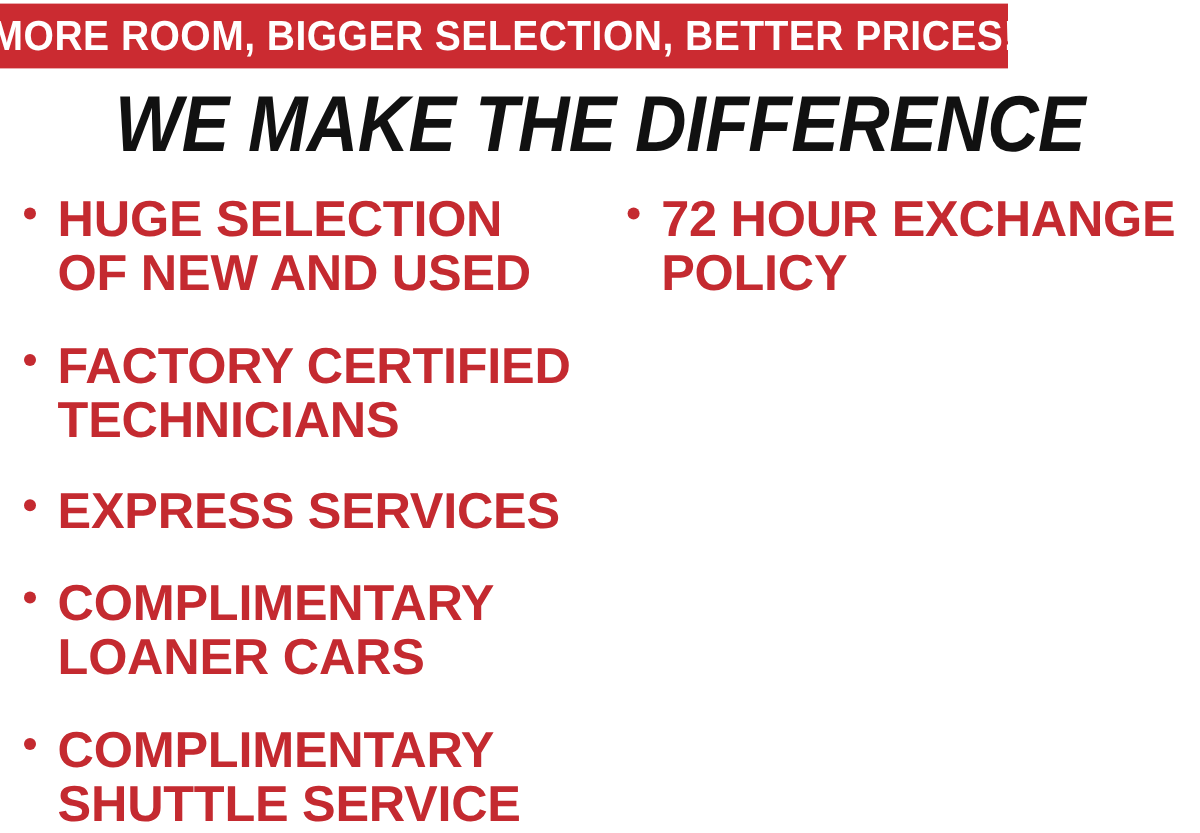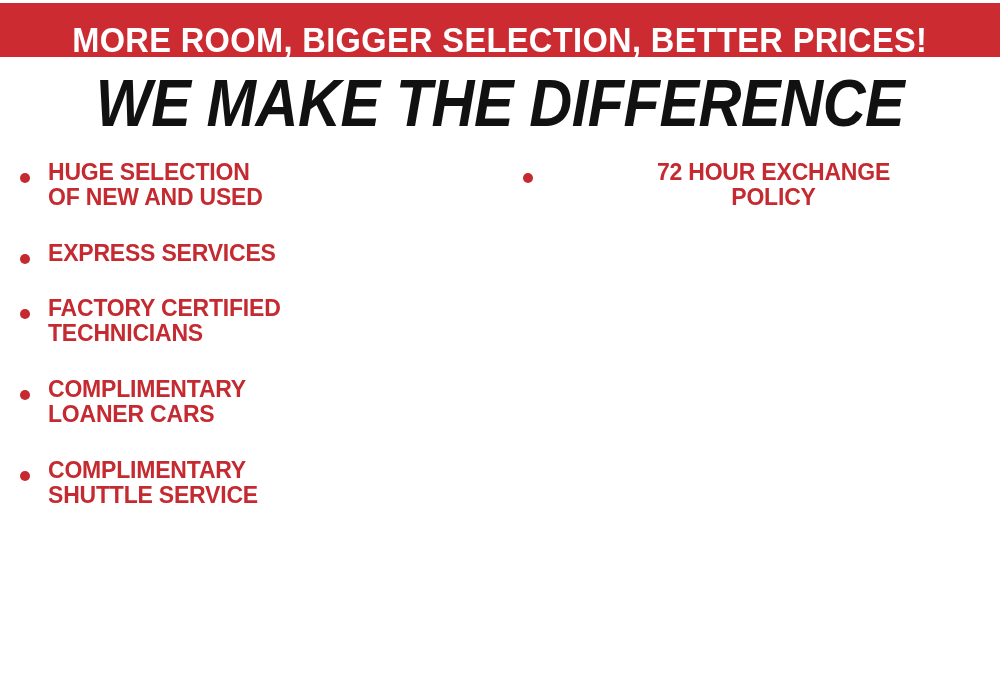--- a/index.html
+++ b/index.html
@@ -16,25 +16,25 @@
     overflow: hidden;
     font-family: "Liberation Sans", "DejaVu Sans", sans-serif;
     -webkit-font-smoothing: antialiased;
   }
 
   
   .banner {
     position: absolute;
     left: 0;
     top: 3px;
-    width: 1000px;
+    width: 840px;
     height: 54px;
     background: #CB2B31;
     display: flex;
-    align-items: flex-end;
+    align-items: center;
     justify-content: center;
   }
   .banner-text {
     color: #FFFFFF;
     font-family: "Liberation Sans Narrow", "Liberation Sans", "DejaVu Sans", sans-serif;
     font-weight: 700;
     font-size: 35px;
     letter-spacing: 0.4px;
     line-height: 1;
     white-space: nowrap;
@@ -83,28 +83,27 @@
     width: 500px;
     padding-left: 23px;
     padding-right: 4px;
   }
 
   .bullet-item {
     display: flex;
     align-items: flex-start;
     color: #C42A30;
     font-weight: 700;
-    font-size: 23px;
+    font-size: 42px;
     line-height: 1.08;
     letter-spacing: -0.2px;
     margin-bottom: 31px;
   }
   .column-right .bullet-item {
     margin-bottom: 30px;
-    text-align: center;
   }
   .bullet-dot {
     flex: 0 0 auto;
     width: 10px;
     height: 10px;
     border-radius: 50%;
     background: #C42A30;
     margin-top: 13px;
     margin-right: 18px;
   }
@@ -128,26 +127,26 @@
   <div class="columns">
 
     <div class="column column-left">
       <div class="bullet-item">
         <span class="bullet-dot"></span>
         <span class="bullet-label">HUGE SELECTION
 OF NEW AND USED</span>
       </div>
       <div class="bullet-item">
         <span class="bullet-dot"></span>
-        <span class="bullet-label">EXPRESS SERVICES</span>
+        <span class="bullet-label">FACTORY CERTIFIED
+TECHNICIANS</span>
       </div>
       <div class="bullet-item">
         <span class="bullet-dot"></span>
-        <span class="bullet-label">FACTORY CERTIFIED
-TECHNICIANS</span>
+        <span class="bullet-label">EXPRESS SERVICES</span>
       </div>
       <div class="bullet-item">
         <span class="bullet-dot"></span>
         <span class="bullet-label">COMPLIMENTARY
 LOANER CARS</span>
       </div>
       <div class="bullet-item">
         <span class="bullet-dot"></span>
         <span class="bullet-label">COMPLIMENTARY
 SHUTTLE SERVICE</span>

